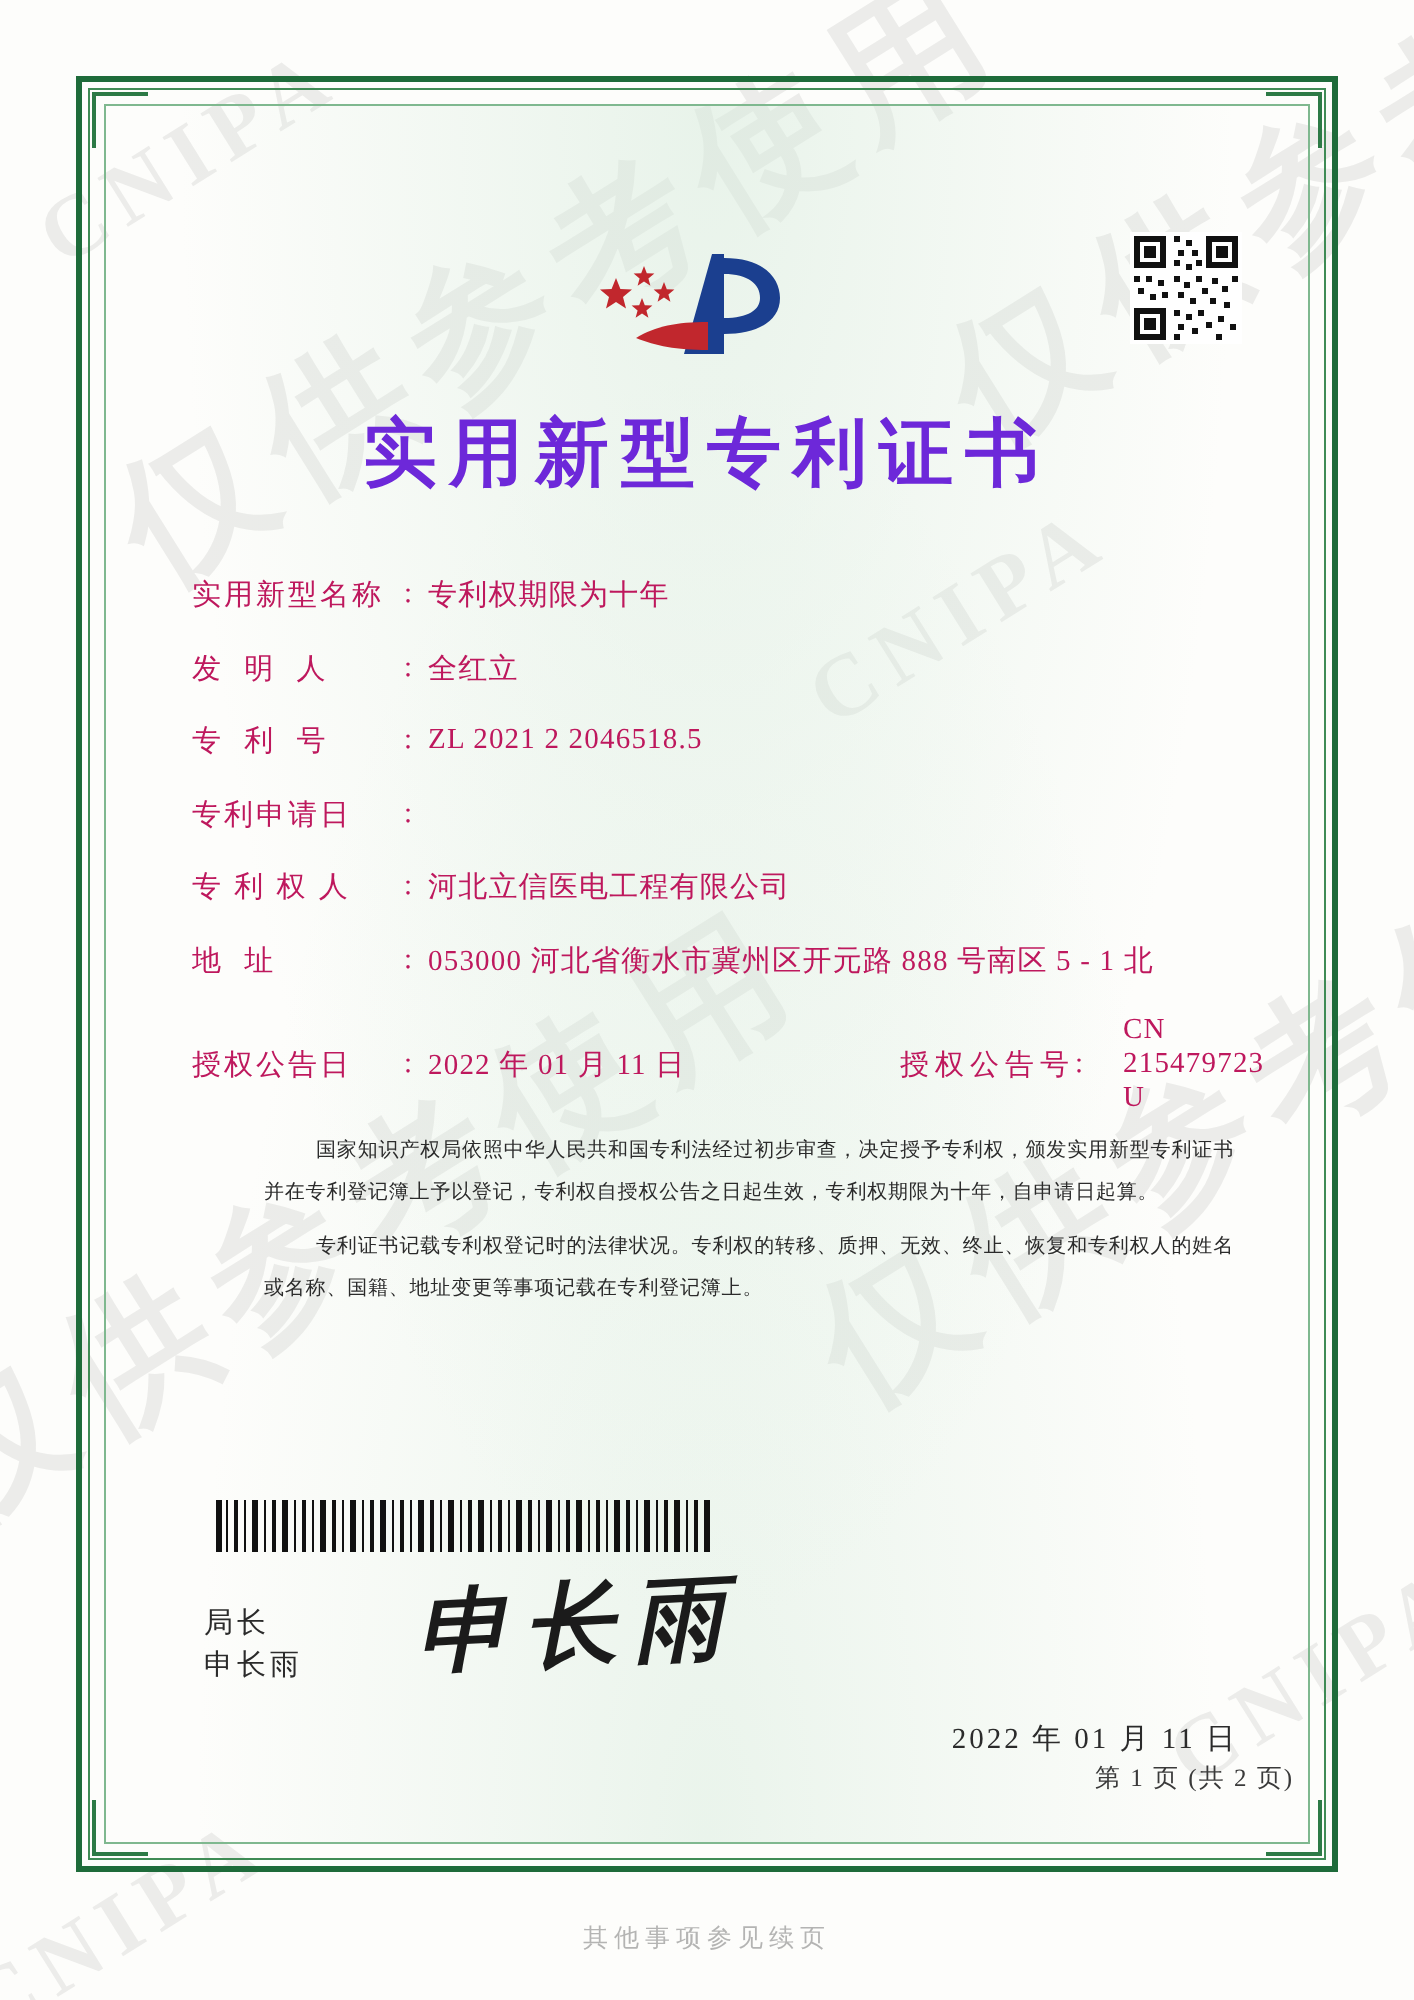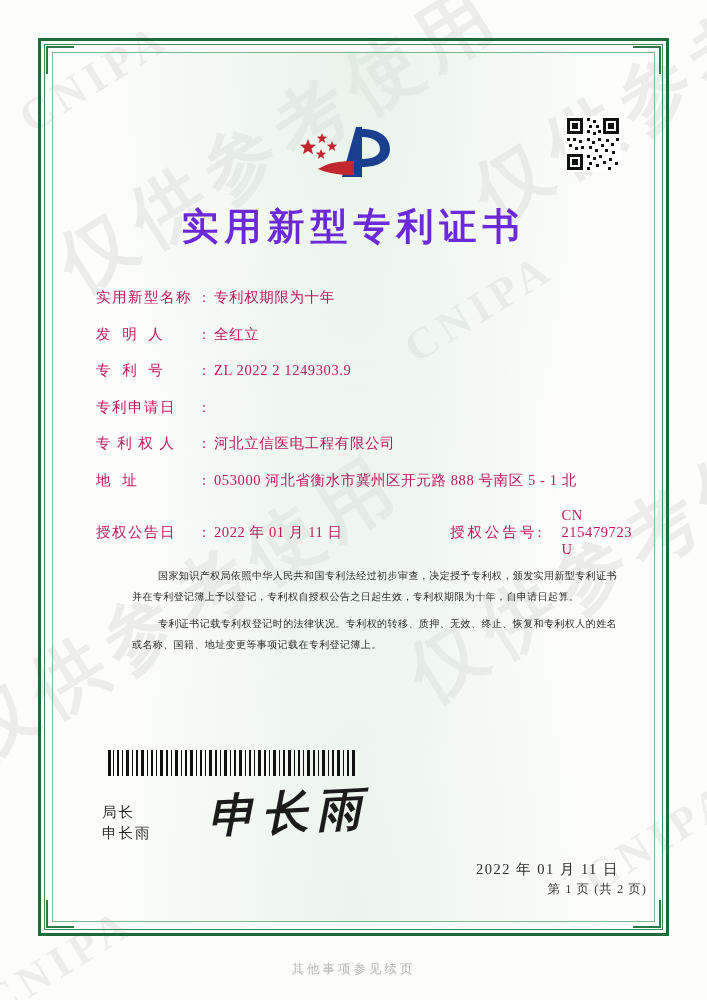--- a/index.html
+++ b/index.html
@@ -346,21 +346,21 @@
 
       <div class="field-row">
         <span class="field-label">发 明 人</span>
         <span class="field-colon">:</span>
         <span class="field-value">全红立</span>
       </div>
 
       <div class="field-row">
         <span class="field-label">专 利 号</span>
         <span class="field-colon">:</span>
-        <span class="field-value">ZL 2022 2 1249303.9</span>
+        <span class="field-value">ZL 2021 2 2046518.5</span>
       </div>
 
       <div class="field-row">
         <span class="field-label wide">专利申请日</span>
         <span class="field-colon">:</span>
       </div>
 
       <div class="field-row">
         <span class="field-label wide">专 利 权 人</span>
         <span class="field-colon">:</span>

